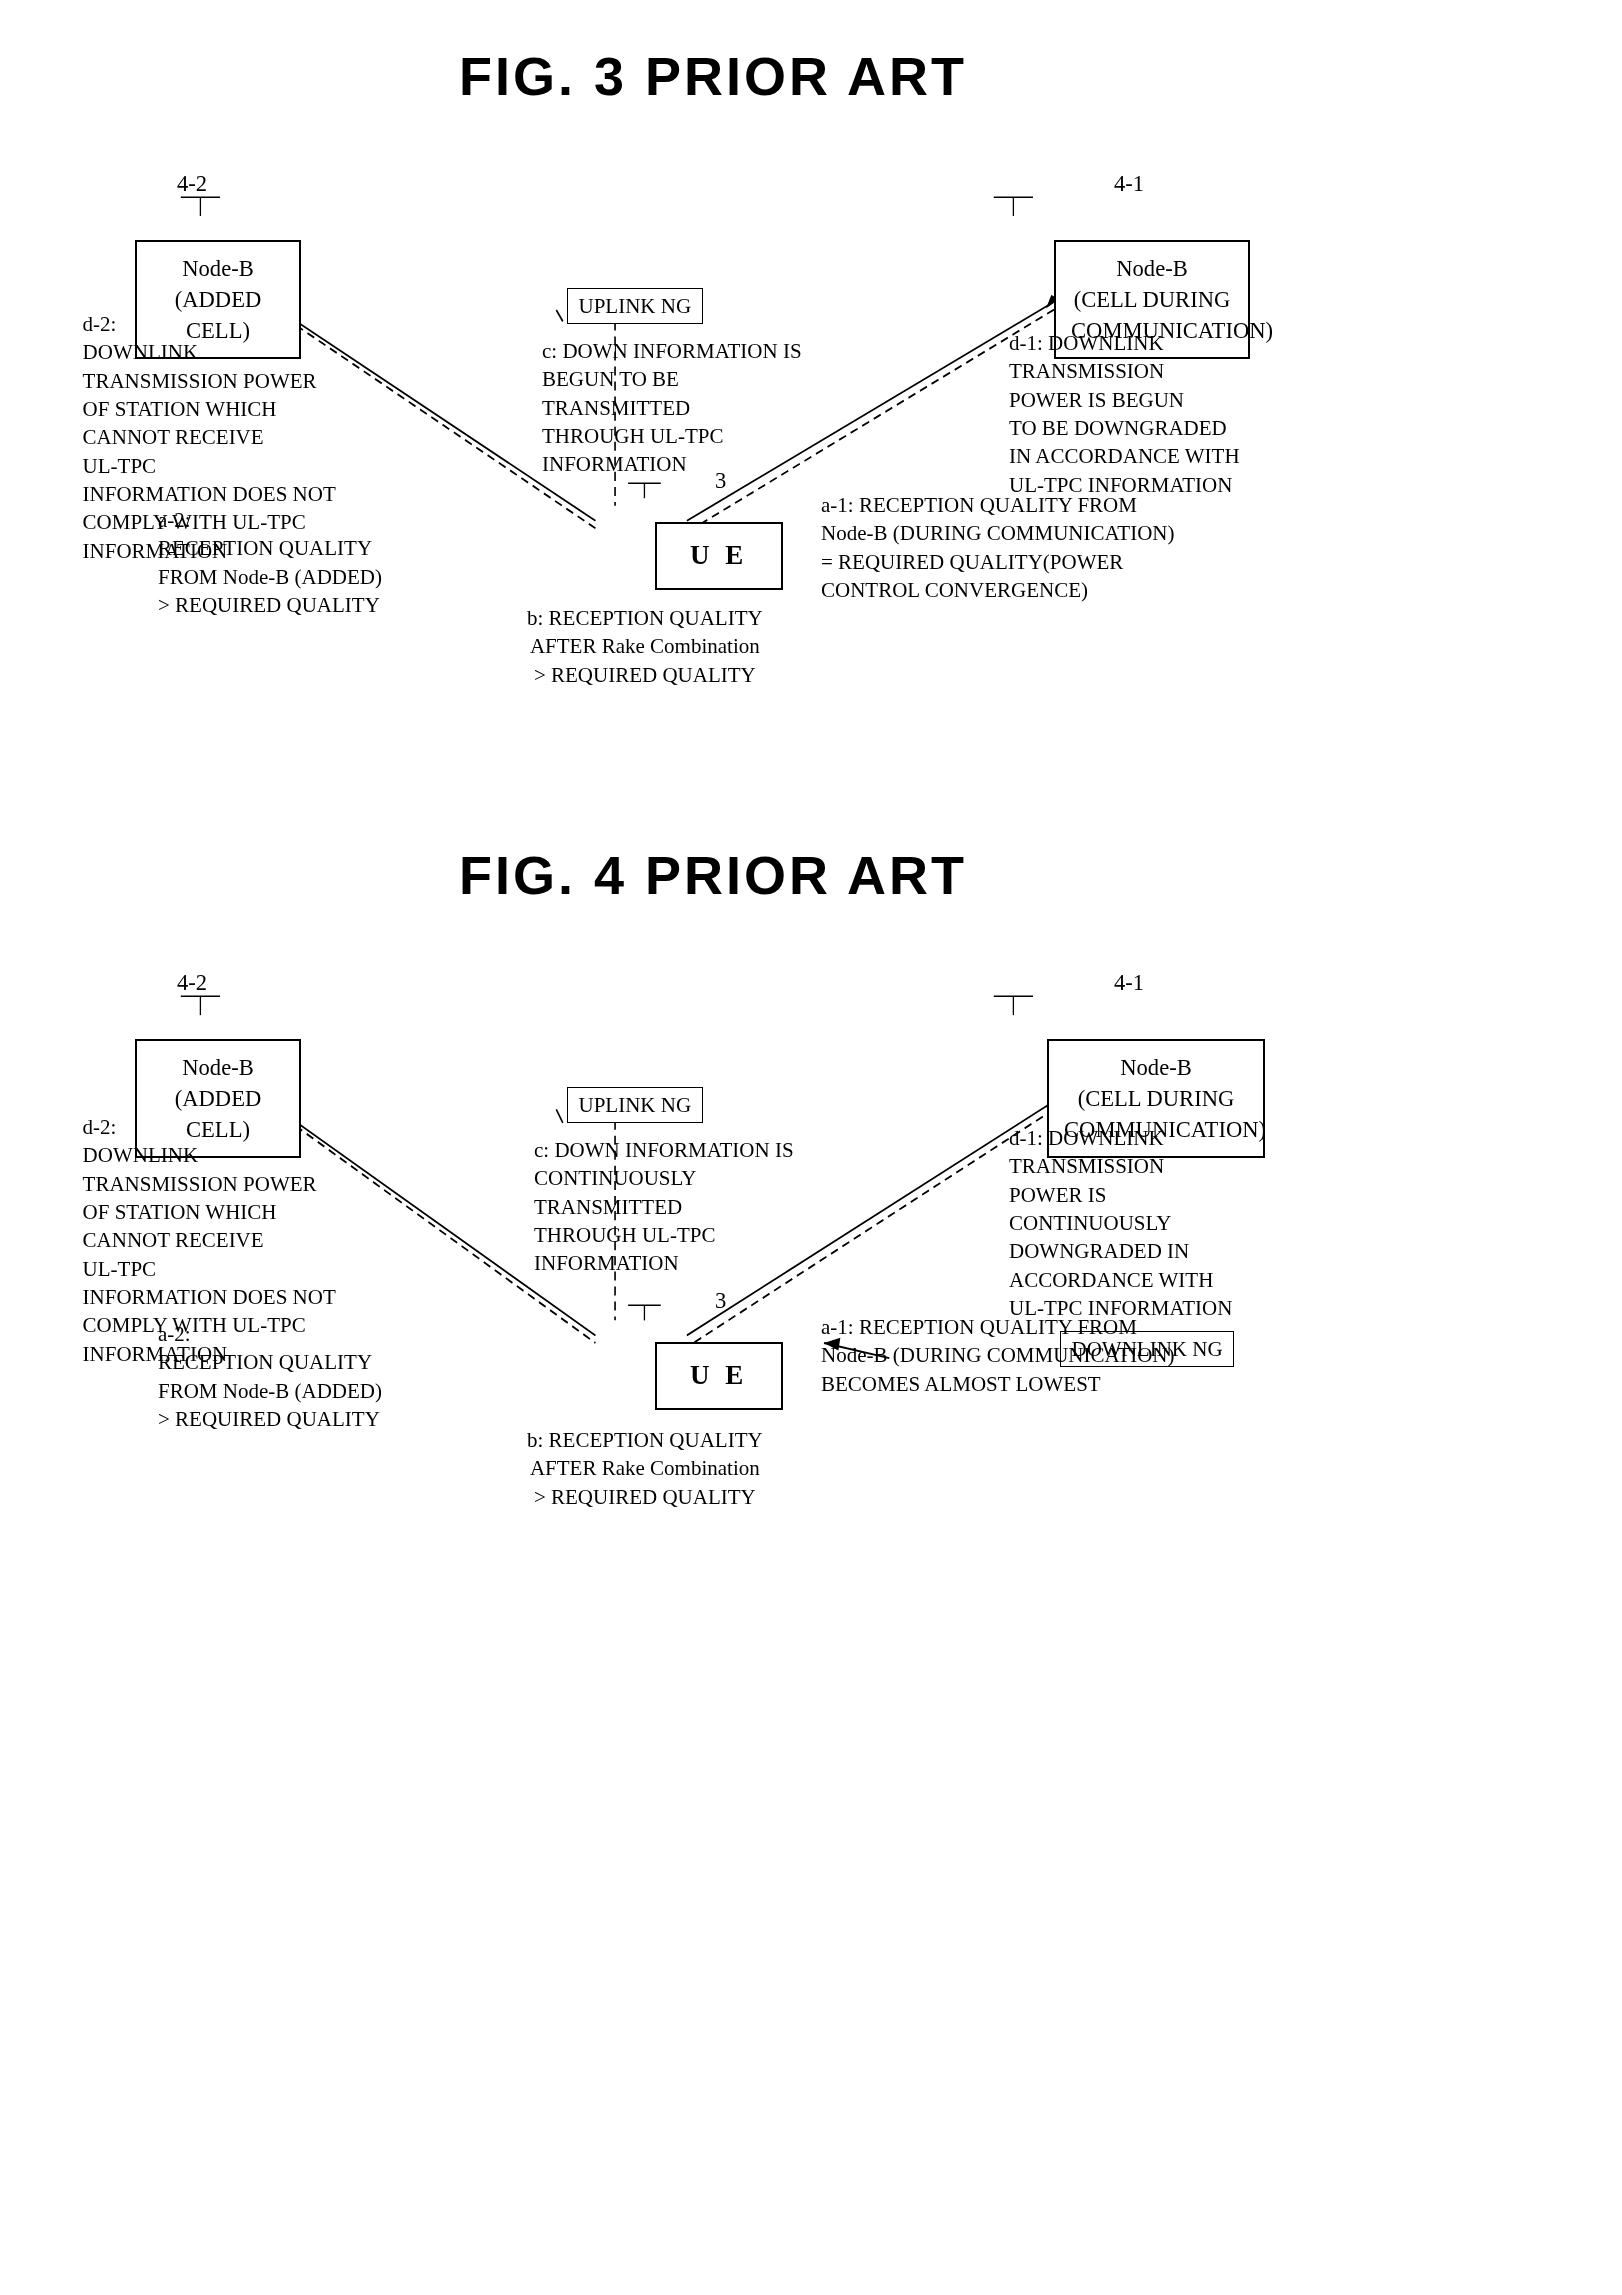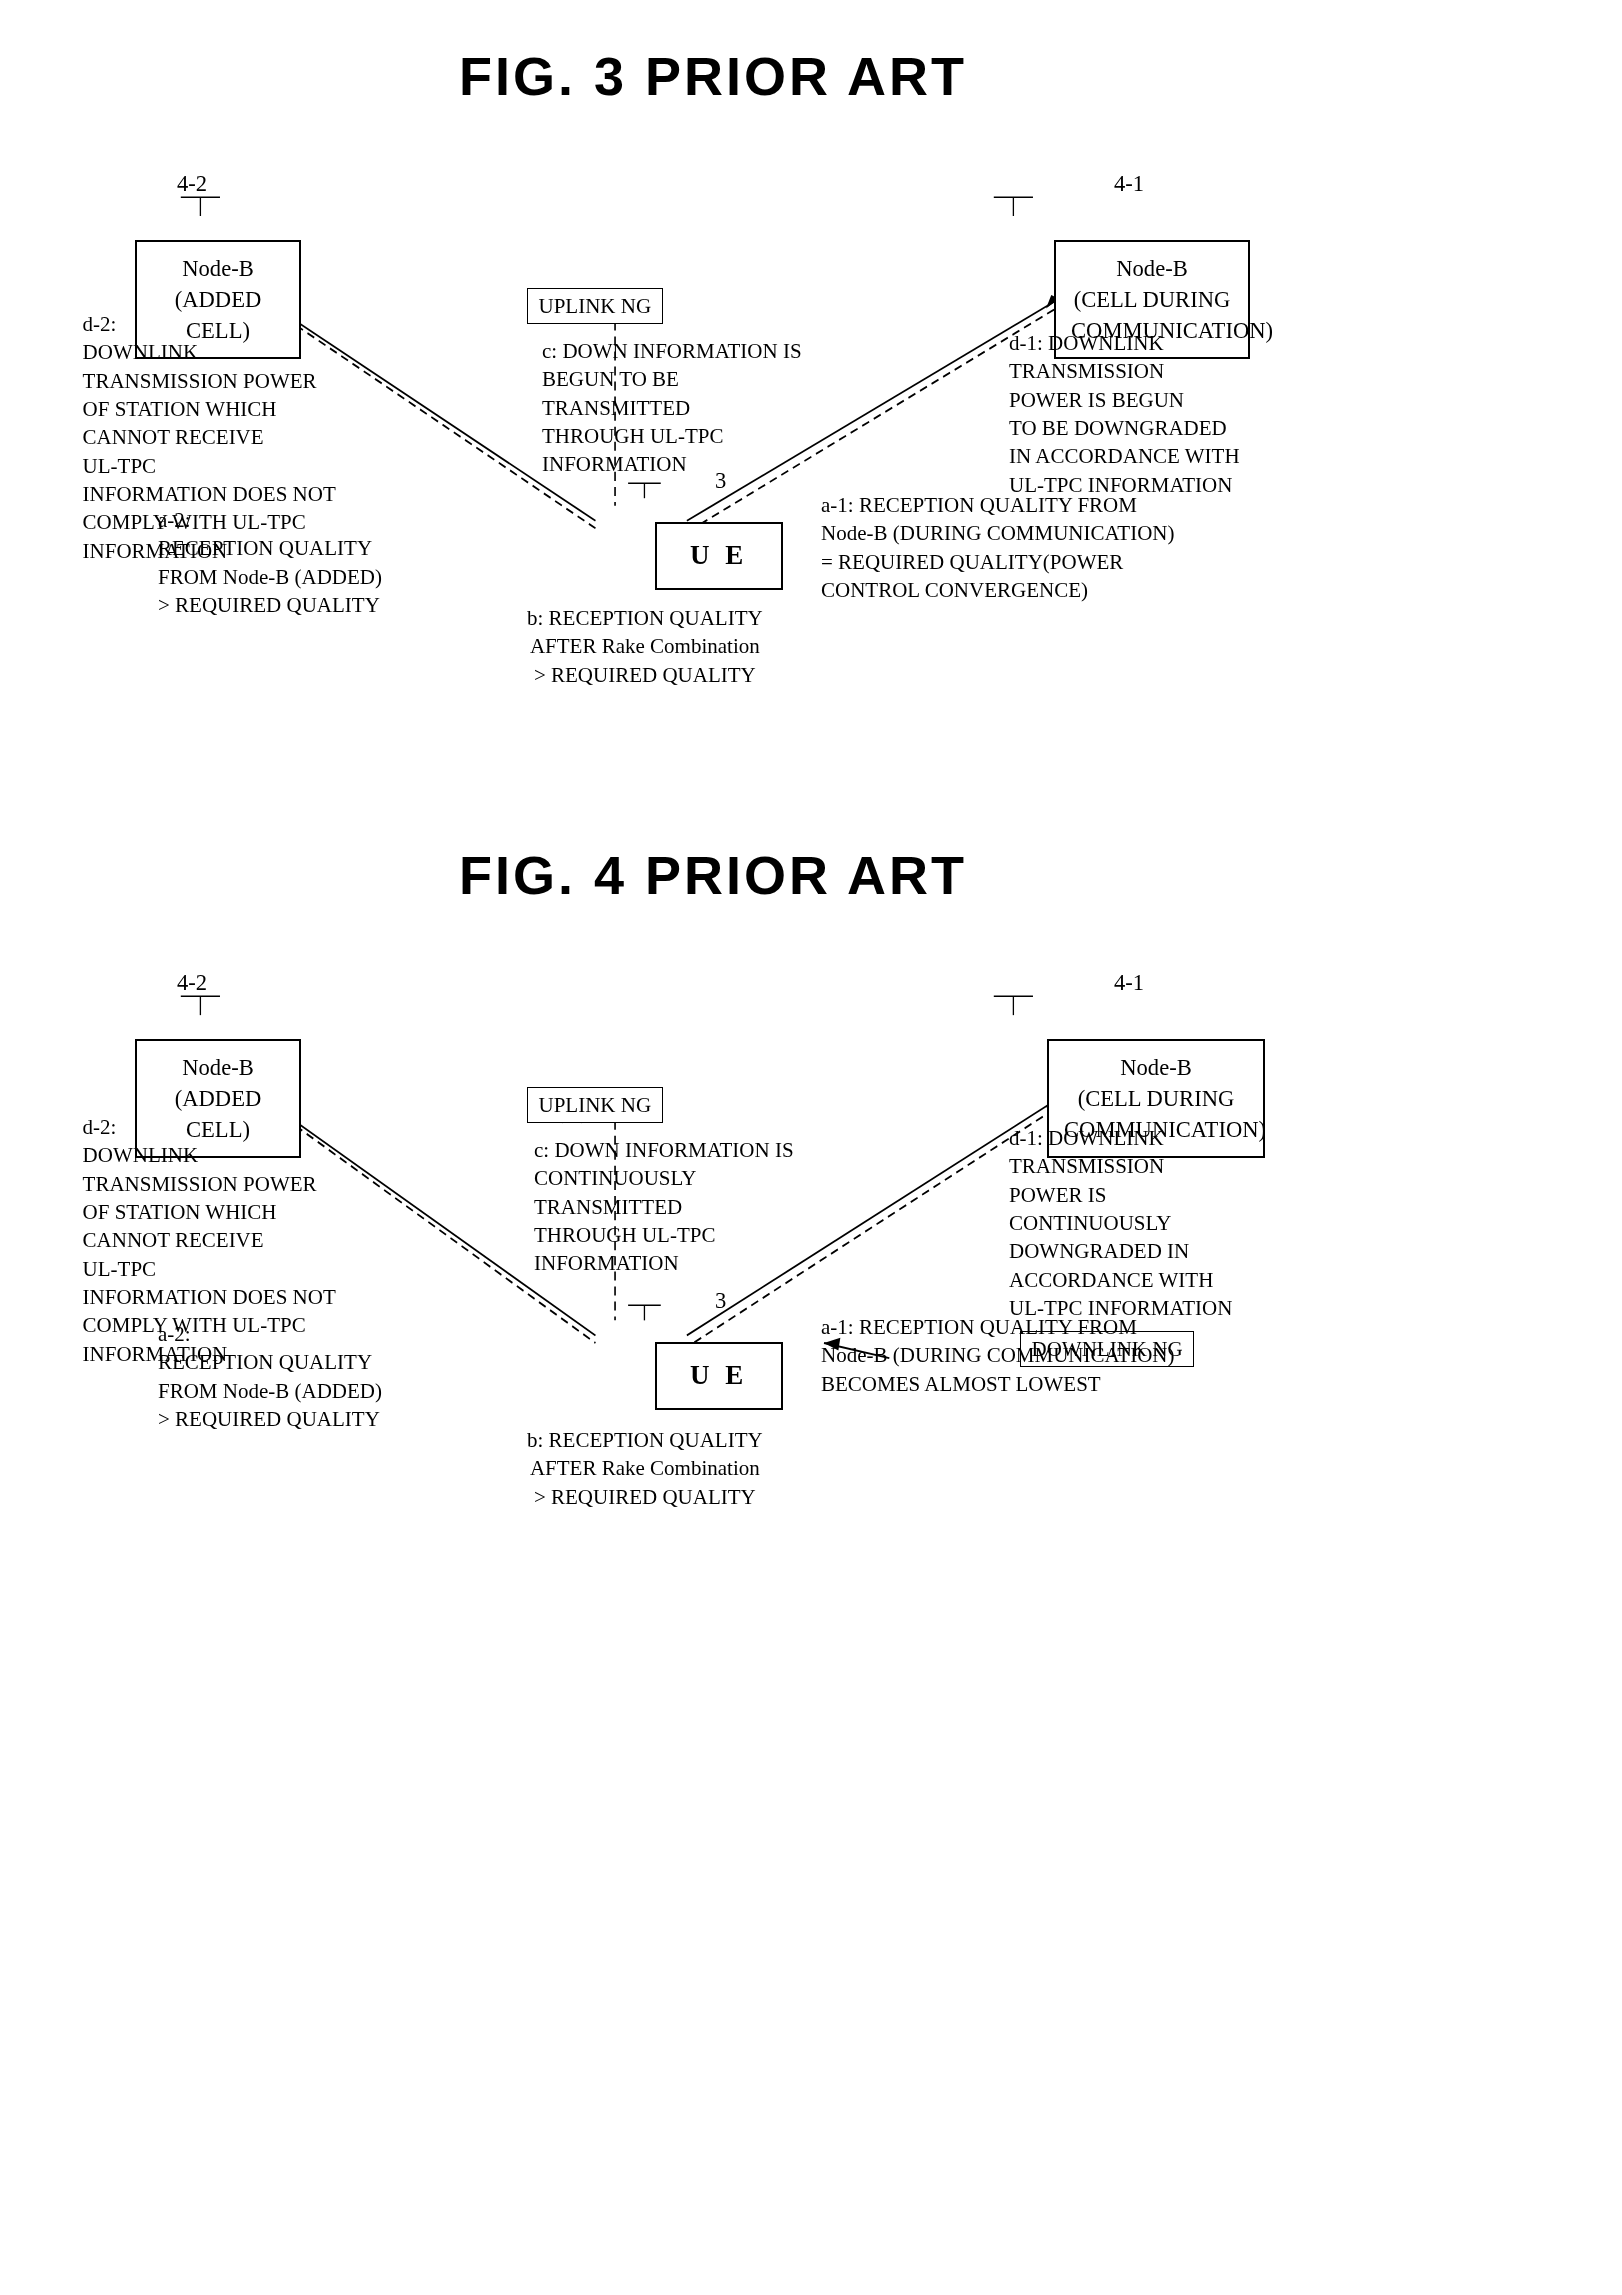--- a/index.html
+++ b/index.html
@@ -54,20 +54,21 @@
       margin-top: 24px;
     }
 
     .label-tag {
       position: absolute;
       border: 1.5px solid #000;
       background: #fff;
       font-size: 21px;
       padding: 4.5px 10.5px;
       white-space: nowrap;
+      margin-left: 40px;
     }
 
     .annotation {
       position: absolute;
       font-size: 21px;
       line-height: 1.35;
     }
 
     .bracket-label {
       position: absolute;

